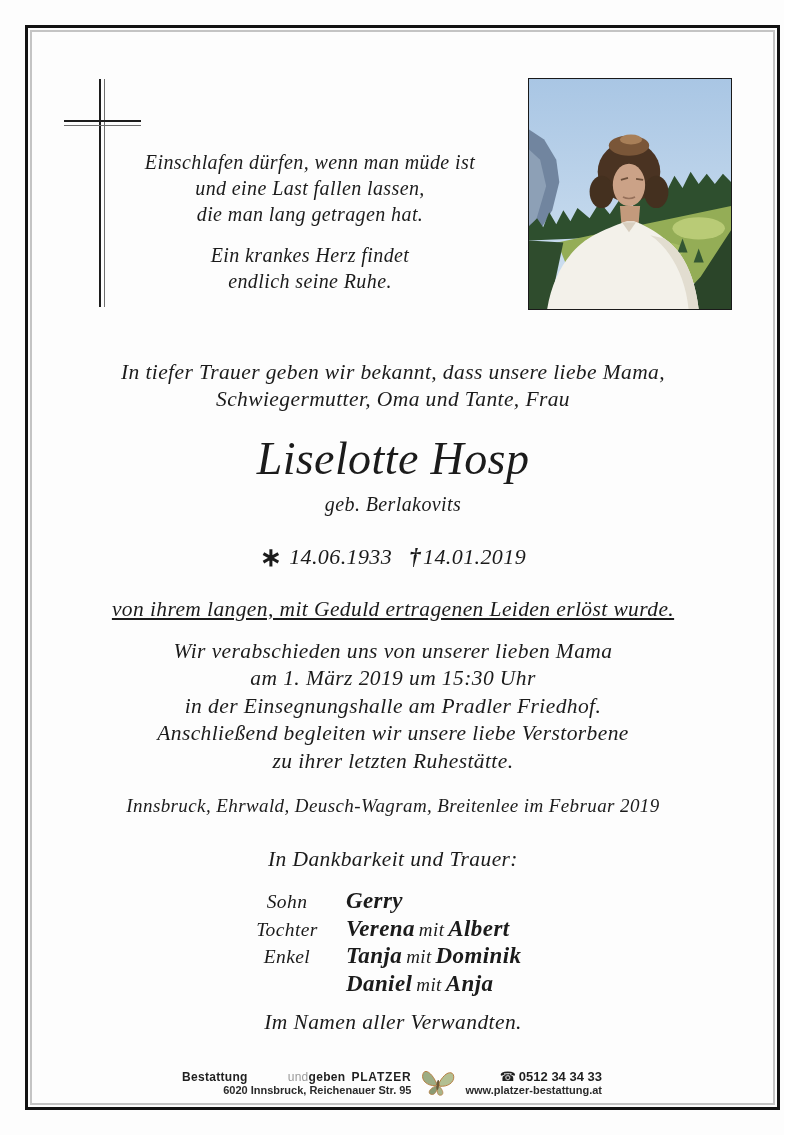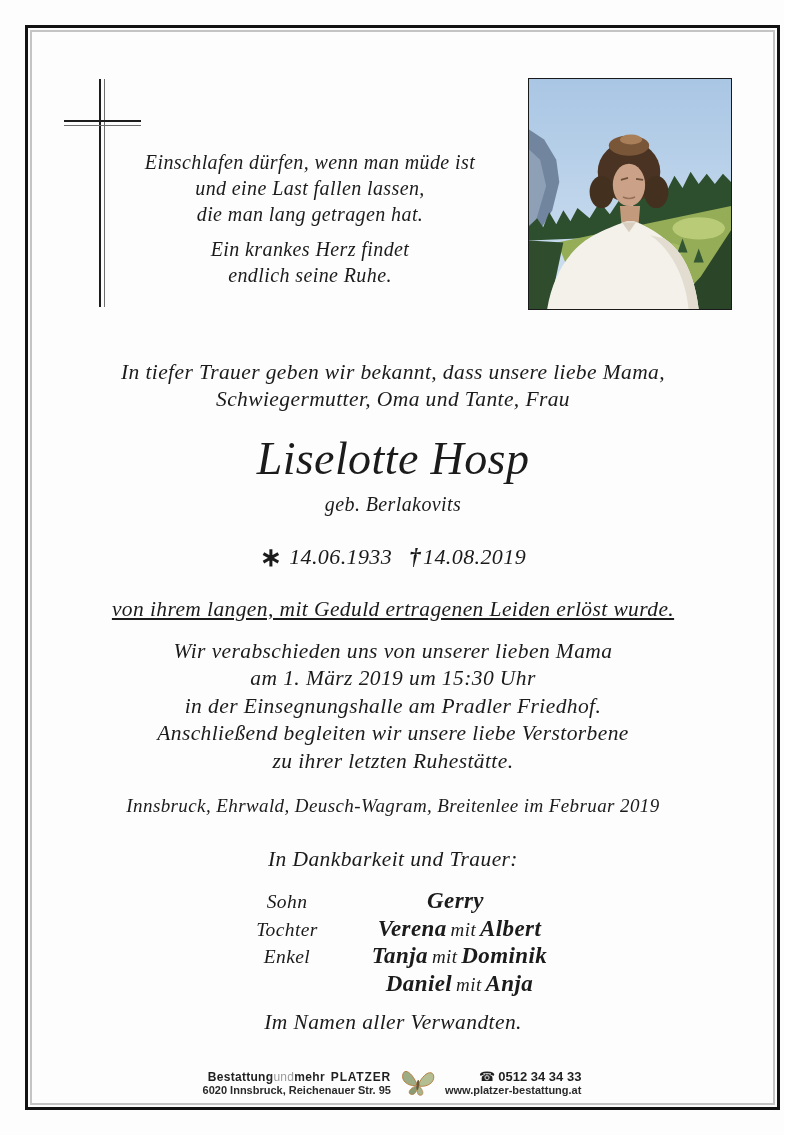--- a/index.html
+++ b/index.html
@@ -17,46 +17,46 @@
            border-top:2px solid #1d1d1d;border-bottom:1px solid #6e6e6e;}
   
   .photo{position:absolute;left:528px;top:78px;width:202px;height:230px;
          border:1px solid #1a1a1a;background:#aac6e3;}
   .photo svg{display:block;width:100%;height:100%;}
   
   .script{font-style:italic;letter-spacing:0.4px;}
   .tblock{position:absolute;left:30px;right:28px;text-align:center;}
   .poem{position:absolute;left:68px;width:484px;top:149px;text-align:center;
         font-size:20px;line-height:26px;}
-  .poem .stanza2{margin-top:9px;}
+  .poem .stanza2{margin-top:15px;}
   .intro{top:359px;font-size:21.5px;line-height:27px;}
   .name{top:430px;font-size:46px;line-height:58px;}
   .maiden{top:492px;font-size:20px;line-height:24px;}
   .dates{top:543px;font-size:22px;line-height:28px;}
   .dates .sym-birth{font-size:26px;font-weight:bold;font-style:normal;vertical-align:-2px;margin-right:7px;}
   .dates .sym-death{font-size:23px;font-weight:bold;margin-right:2px;}
   .dates .date-birth{margin-right:17px;}
   .release{top:596px;font-size:21.5px;line-height:27px;text-decoration:underline;}
   .farewell{top:638px;font-size:21.5px;line-height:27.4px;}
   .places{top:794px;font-size:19px;line-height:24px;}
   .thanks{top:846px;font-size:21.5px;line-height:27px;}
   .family{position:absolute;left:228px;top:888px;width:345px;}
   .fam-row{display:flex;align-items:baseline;height:27.5px;}
   .fam-label{width:118px;font-size:19.5px;text-align:center;}
-  .fam-names{flex:1;text-align:center;font-size:23px;font-weight:bold;font-style:italic;}
+  .fam-names{flex:1;text-align:left;font-size:23px;font-weight:bold;font-style:italic;}
   .fam-mit{font-size:19px;font-weight:normal;margin:0 4px;}
   .closing{top:1009px;font-size:21.5px;line-height:27px;}
   
   .footer{position:absolute;left:0;right:0;top:1068px;display:flex;
           justify-content:center;align-items:center;gap:9px;
           font-family:"Liberation Sans",sans-serif;color:#1f1f1f;}
   .f-left{text-align:right;}
   .f-right{text-align:right;}
   .f-brandline{font-size:12px;font-weight:bold;letter-spacing:0.3px;line-height:14px;}
-  .f-und{color:#9a9a9a;font-weight:normal;}
+  .f-und{color:#9a9a9a;font-weight:normal;padding-left:40px;}
   .f-platzer{margin-left:6px;letter-spacing:0.8px;}
   .f-addr{font-size:11px;font-weight:bold;line-height:13px;color:#2a2a2a;}
   .f-phoneline{font-size:13px;font-weight:bold;line-height:15px;}
   .f-phone-icon{font-size:13px;margin-right:3px;font-weight:normal;}
   .f-prefix{font-size:13px;}
   .f-web{font-size:11px;font-weight:bold;line-height:13px;color:#2a2a2a;}
   .butterfly{width:36px;height:30px;transform:rotate(6deg);}
 </style>
 </head>
 <body>
@@ -123,21 +123,21 @@
   <div class="tblock intro script">
     <div>In tiefer Trauer geben wir bekannt, dass unsere liebe Mama,</div>
     <div>Schwiegermutter, Oma und Tante, Frau</div>
   </div>
 
   <div class="tblock name script">Liselotte Hosp</div>
 
   <div class="tblock maiden script">geb. Berlakovits</div>
 
   <div class="tblock dates script">
-    <span class="sym-birth">∗</span><span class="date-birth">14.06.1933</span><span class="sym-death">†</span><span>14.08.2019</span>
+    <span class="sym-birth">∗</span><span class="date-birth">14.06.1933</span><span class="sym-death">†</span><span>14.01.2019</span>
   </div>
 
   <div class="tblock release script">von ihrem langen, mit Geduld ertragenen Leiden erlöst wurde.</div>
 
   <div class="tblock farewell script">
     <div>Wir verabschieden uns von unserer lieben Mama</div>
     <div>am 1. März 2019 um 15:30 Uhr</div>
     <div>in der Einsegnungshalle am Pradler Friedhof.</div>
     <div>Anschließend begleiten wir unsere liebe Verstorbene</div>
     <div>zu ihrer letzten Ruhestätte.</div>
@@ -163,21 +163,21 @@
     <div class="fam-row">
       <span class="fam-label"></span>
       <span class="fam-names"><span>Daniel</span><span class="fam-mit">mit</span><span>Anja</span></span>
     </div>
   </div>
 
   <div class="tblock closing script">Im Namen aller Verwandten.</div>
 
   <div class="footer">
     <div class="f-left">
-      <div class="f-brandline"><span>Bestattung</span><span class="f-und">und</span><span>mehr</span><span class="f-platzer">PLATZER</span>
+      <div class="f-brandline"><span>Bestattung</span><span class="f-und">und</span><span>geben</span><span class="f-platzer">PLATZER</span>
       </div>
       <div class="f-addr">6020 Innsbruck, Reichenauer Str. 95</div>
     </div>
     <svg class="butterfly" viewBox="0 0 36 30">
       <path d="M17,16 C10,4 3,2 2,8 C1,14 7,19 16,18 Z" fill="#9dac83" stroke="#b5793c" stroke-width="0.9"></path>
       <path d="M19,15 C24,2 32,1 33,7 C34,13 28,18 20,18 Z" fill="#b3bf92" stroke="#b5793c" stroke-width="0.9"></path>
       <path d="M17,18 C11,20 8,26 12,27 C16,28 18,23 18,19 Z" fill="#8b9b74" stroke="#b5793c" stroke-width="0.7"></path>
       <path d="M19,18 C24,21 26,27 21,27 C18,27 18,22 18,19 Z" fill="#a8b489" stroke="#b5793c" stroke-width="0.7"></path>
       <ellipse cx="18" cy="17" rx="1.3" ry="5" fill="#6b5a3a"></ellipse>
     </svg>

